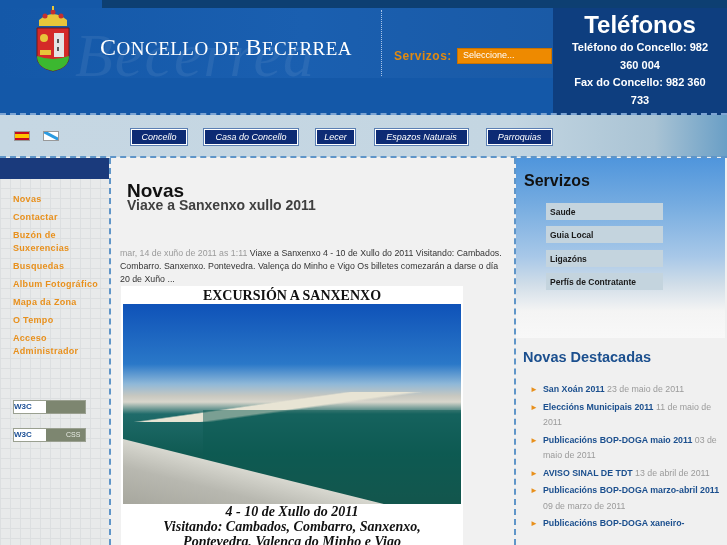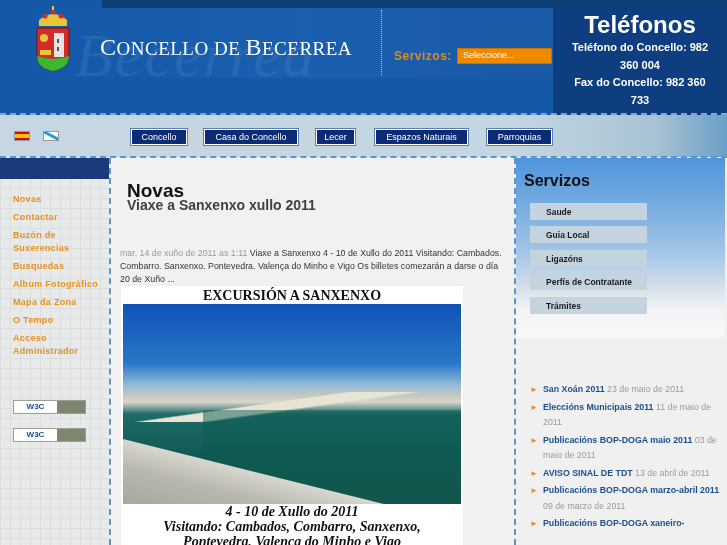--- a/index.html
+++ b/index.html
@@ -22,39 +22,39 @@
   #servizos-select { position: absolute; left: 457px; top: 48px; width: 95px; height: 16px; background: #ee8a00;
     color: #ffffff; font-size: 9px; padding: 1px 5px; border: 1px solid #c97200; cursor: pointer; }
   #phones { position: absolute; left: 553px; top: 8px; width: 174px; height: 107px; background: #0e3e7f;
     color: #ffffff; text-align: center; font-weight: bold; }
   #phones .ttl { font-size: 24px; margin-top: 3px; }
   #phones .line { font-size: 11px; line-height: 17.5px; }
   #header-dots { position: absolute; left: 0; top: 113px; width: 727px; border-top: 2px dashed #7da4d2; }
 
   
   #navbar { position: absolute; left: 0; top: 115px; width: 727px; height: 42px;
-    background: linear-gradient(90deg, #c6d7e3 0%, #c4d6e2 70%, #a9c3d4 90%, #6a9fc6 100%); }
+    background: linear-gradient(90deg, #c6d7e3 0%, #c4d6e2 70%, #a9c3d4 90%, #6a9fc6 100%); font-style: italic; }
   .flag { position: absolute; top: 16px; width: 16px; height: 10px; }
   #flag-es { left: 14px; background: linear-gradient(#c60b1e 0 25%, #ffc400 25% 75%, #c60b1e 75%); border: 1px solid #999; }
   #flag-gl { left: 43px; background: #ffffff; border: 1px solid #999; overflow: hidden; }
   #flag-gl:after { content: ""; position: absolute; left: -3px; top: 3px; width: 24px; height: 3px; background: #2b9be0; transform: rotate(28deg); }
   .navbtn { position: absolute; top: 14px; height: 16px; background: #0d2b74; color: #ffffff; font-size: 9px;
     text-align: center; line-height: 14px; border: 1px solid #ffffff; outline: 1px solid #5b7fb3; cursor: pointer; }
   #navbar-dots { position: absolute; left: 0; top: 156px; width: 727px; border-top: 2px dashed #5f95c8; }
 
   
   #leftbar { position: absolute; left: 0; top: 158px; width: 109px; height: 387px;
     background-color: #e8eaea;
     background-image: linear-gradient(#dcdfe0 1px, transparent 1px), linear-gradient(90deg, #dcdfe0 1px, transparent 1px);
     background-size: 10px 10px; }
   #leftbar .head { height: 21px; background: #1a3a7c; }
   #leftnav { list-style: none; padding: 14px 0 0 13px; }
   #leftnav li { color: #e8901c; font-size: 9px; font-weight: bold; line-height: 13px; margin-bottom: 5px; letter-spacing: 0.3px; cursor: pointer; }
   .w3c { position: absolute; left: 13px; width: 73px; height: 14px; border: 1px solid #9aa090; background: #7d8670; font-size: 7px; color: #e8ece4; }
-  .w3c .w { display: inline-block; width: 43px; height: 12px; background: #ffffff; color: #1a4e94; font-weight: bold; font-size: 8px; text-align: center; line-height: 12px; margin-right: 20px; }
+  .w3c .w { display: inline-block; width: 32px; height: 12px; background: #ffffff; color: #1a4e94; font-weight: bold; font-size: 8px; text-align: left; line-height: 12px; margin-right: 20px; }
   #leftbar-border { position: absolute; left: 109px; top: 158px; height: 387px; border-left: 2px dashed #5f95c8; }
 
   
   #main { position: absolute; left: 111px; top: 158px; width: 403px; height: 387px; background: #f1f1f1; }
   #main-title { position: absolute; left: 16px; top: 22px; font-size: 19px; font-weight: bold; color: #111111; }
   #article-title { position: absolute; left: 16px; top: 39px; font-size: 14px; color: #404040; cursor: pointer; }
   #article-body { position: absolute; left: 9px; top: 89px; width: 388px; font-size: 8.8px; line-height: 13px; color: #333333; }
   #article-body .date { color: #9a9a9a; }
   #poster { position: absolute; left: 10px; top: 128px; width: 342px; height: 259px; background: #ffffff; overflow: hidden; }
   #poster .p-head { text-align: center; font-family: "Liberation Serif", serif; font-weight: bold; font-size: 14px; color: #111; height: 18px; line-height: 20px; }
@@ -67,22 +67,22 @@
     background: linear-gradient(180deg, #d8d8d0 0%, #b8b8b0 30%, #9a9a90 100%); transform: rotate(14deg); transform-origin: left top; }
   #poster .p-sub { text-align: center; font-family: "Liberation Serif", serif; font-style: italic; font-weight: bold; color: #111; font-size: 14px; line-height: 15px; }
 
   #main-border { position: absolute; left: 514px; top: 158px; height: 387px; border-left: 2px dashed #5f95c8; }
 
   
   #rightbar { position: absolute; left: 516px; top: 158px; width: 211px; height: 387px; background: #f0f0f0; }
   #servizos-box { position: absolute; left: 0; top: 0; width: 209px; height: 180px;
     background: linear-gradient(180deg, #4f95dc 0%, #74abe0 25%, #a8c8e8 55%, #d0dde8 70%, #f4f4f4 85%, #f8f8f8 100%); }
   #servizos-title { position: absolute; left: 8px; top: 14px; font-size: 16px; font-weight: bold; color: #111; }
-  .sv-item { position: absolute; left: 14px; width: 117px; height: 17px; background: #c4d4de; font-size: 8.5px;
-    font-weight: bold; color: #1a1a1a; padding-left: 16px; line-height: 19px; cursor: pointer; }
+  .sv-item { position: absolute; left: 30px; width: 117px; height: 17px; background: #c4d4de; font-size: 8.5px;
+    font-weight: bold; color: #1a1a1a; padding-left: 4px; line-height: 19px; cursor: pointer; }
   #destacadas-title { position: absolute; left: 7px; top: 191px; font-size: 14.5px; font-weight: bold; color: #1b4f8e; }
   #destacadas { position: absolute; left: 13px; top: 224px; width: 192px; list-style: none; }
   #destacadas li { position: relative; padding-left: 14px; font-size: 8.8px; line-height: 15.5px; margin-bottom: 2px; }
   #destacadas li .arrow { position: absolute; left: 1px; top: 0; color: #e8901c; font-size: 8px; }
   #destacadas li .lnk { color: #1b4f8e; font-weight: bold; cursor: pointer; }
   #destacadas li .dt { color: #9a9a9a; }
 </style>
 </head>
 <body>
 
@@ -180,23 +180,23 @@
 </div>
 <div id="main-border"></div>
 
 <div id="rightbar">
   <div id="servizos-box">
     <div id="servizos-title">Servizos</div>
     <div class="sv-item" style="top:45px;">Saude</div>
     <div class="sv-item" style="top:92px;">Ligazóns</div>
     <div class="sv-item" style="top:68px;">Guia Local</div>
     <div class="sv-item" style="top:115px;">Perfís de Contratante</div>
-    <div class="sv-item" style="top:139px;">Trámites</div>
-  </div>
-
+  </div>
+
+  <div id="destacadas-title">Novas Destacadas</div>
   <ul id="destacadas">
     <li><span class="arrow">►</span><span class="lnk">San Xoán 2011</span> <span class="dt">23 de maio de 2011</span></li>
     <li><span class="arrow">►</span><span class="lnk">Eleccións Municipais 2011</span> <span class="dt">11 de maio de 2011</span></li>
     <li><span class="arrow">►</span><span class="lnk">Publicacións BOP-DOGA maio 2011</span> <span class="dt">03 de maio de 2011</span></li>
     <li><span class="arrow">►</span><span class="lnk">AVISO SINAL DE TDT</span> <span class="dt">13 de abril de 2011</span></li>
     <li><span class="arrow">►</span><span class="lnk">Publicacións BOP-DOGA marzo-abril 2011</span> <span class="dt">09 de marzo de 2011</span></li>
     <li><span class="arrow">►</span><span class="lnk">Publicacións BOP-DOGA xaneiro-</span> <span class="dt"></span></li>
   </ul>
 </div>
 

